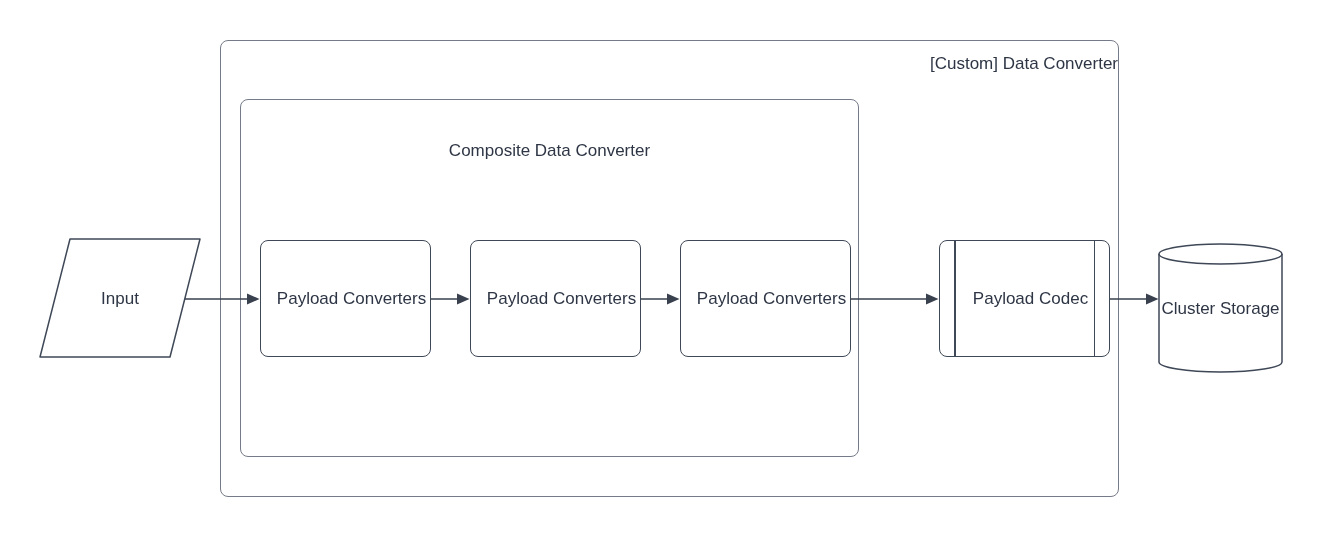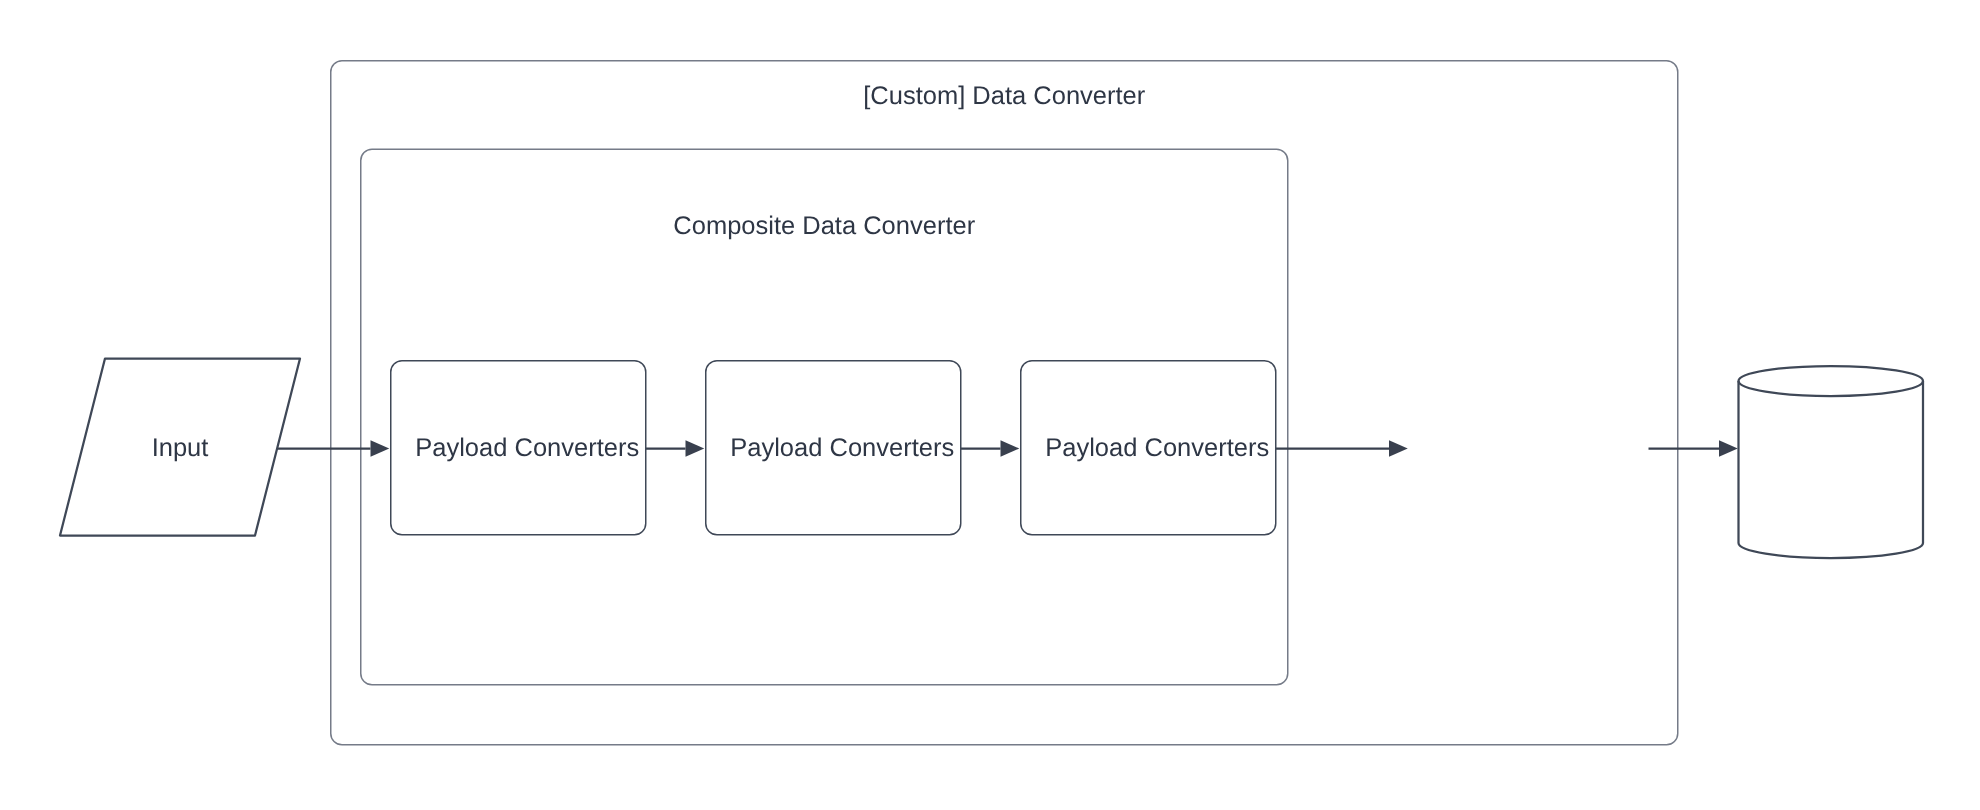--- a/index.html
+++ b/index.html
@@ -22,21 +22,21 @@
   .container-inner { left: 240px; top: 99px; width: 617px; height: 356px; }
   .container-title {
     position: absolute;
     left: 0; right: 0;
     text-align: center;
     font-size: 17px;
     line-height: 21px;
     color: #2e3645;
     white-space: nowrap;
   }
-  .title-outer { top: 12px; }
+  .title-outer { top: 12px; text-align: right; }
   .title-inner { top: 40px; }
   svg.layer {
     position: absolute;
     left: 0; top: 0;
     width: 1320px; height: 540px;
     pointer-events: none;
   }
   .node-box {
     position: absolute;
     top: 240px;
@@ -125,15 +125,21 @@
   </svg>
 
   <div class="shape-label label-input">Input</div>
 
   <div class="node-box box-1">Payload Converters</div>
 
   <div class="node-box box-2">Payload Converters</div>
 
   <div class="node-box box-3">Payload Converters</div>
 
+  <div class="node-box box-codec">
+    <div class="codec-bar codec-bar-left"></div>
+    <span>Payload Codec</span>
+    <div class="codec-bar codec-bar-right"></div>
+  </div>
 
+  <div class="shape-label label-storage">Cluster Storage</div>
 
 </div>
 
 </body></html>

